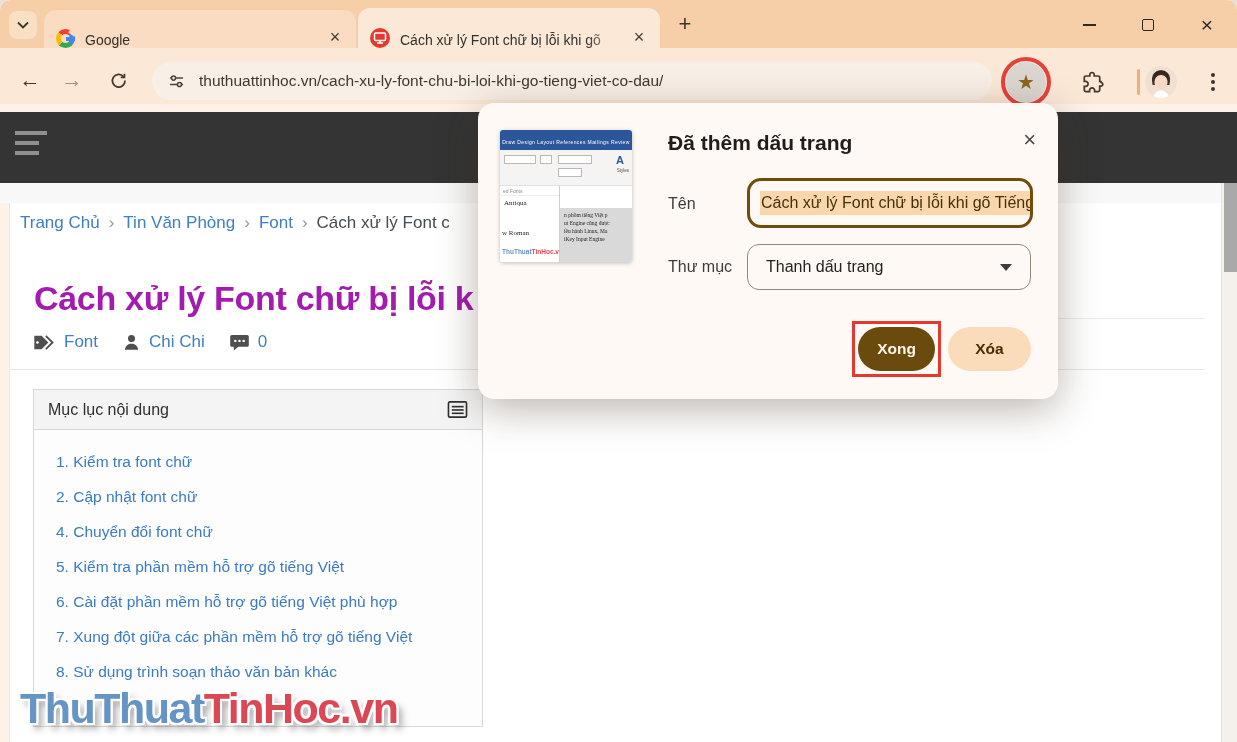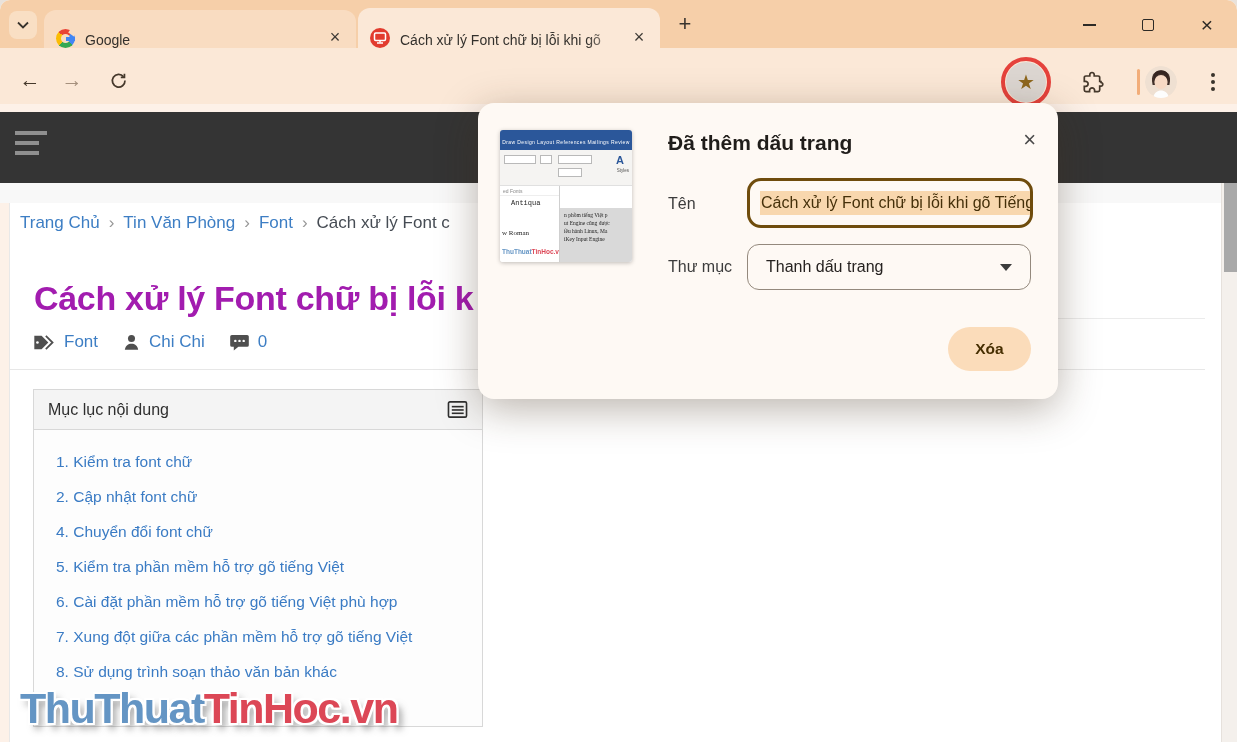--- a/index.html
+++ b/index.html
@@ -116,21 +116,21 @@
     overflow:hidden;box-shadow:0 1px 4px rgba(0,0,0,.25);}
   .pv-ribbon{position:absolute;left:0;top:0;width:100%;height:20px;background:#2b579a;color:#fff;
     font-size:5px;letter-spacing:.4px;text-align:center;line-height:24px;white-space:nowrap;overflow:hidden;}
   .pv-tools{position:absolute;left:0;top:20px;width:100%;height:36px;background:#f5f4f2;border-bottom:1px solid #e0e0e0;}
   .pv-box{position:absolute;border:1px solid #b9b9b9;background:#fff;}
   .pv-a{position:absolute;right:8px;top:4px;color:#2b579a;font-size:11px;font-weight:bold;}
   .pv-styles{position:absolute;right:3px;top:18px;color:#555;font-size:4.5px;}
   .pv-panel{position:absolute;left:0;top:56px;width:60px;height:76px;background:#fff;border-right:1px solid #cfcfcf;
     font-family:"Liberation Serif","DejaVu Serif",serif;color:#222;}
   .pv-panel .hdr{font-size:5px;color:#888;padding:2px 0 1px 3px;border-bottom:1px solid #eee;font-family:"Liberation Sans",sans-serif;}
-  .pv-panel .f1{font-size:7px;padding:3px 0 0 11px;font-family:Liberation Mono, monospace;}
+  .pv-panel .f1{font-size:7px;padding:3px 0 0 4px;}
   .pv-panel .f2{font-size:7px;padding:22px 0 0 2px;}
   .pv-text{position:absolute;left:60px;top:78px;right:0;bottom:0;background:#d9d9d9;
     font-family:"Liberation Serif","DejaVu Serif",serif;font-size:5.5px;line-height:8px;color:#1d1d1d;
     padding:3px 0 0 4px;white-space:nowrap;overflow:hidden;}
   .pv-wm{position:absolute;left:2px;bottom:7px;font-size:6.5px;font-weight:bold;white-space:nowrap;}
   .pv-wm .b{color:#6495c4;}.pv-wm .r{color:#dc4756;}
   svg{display:block;}
 </style>
 </head>
 <body>
@@ -181,20 +181,29 @@
   <div class="toolbar"></div>
   <div class="navbtn nav-back">←</div>
   <div class="navbtn nav-fwd">→</div>
   <div class="navbtn nav-reload">
     <svg width="19" height="19" viewBox="0 0 24 24">
       <path d="M18.4 7.2A8 8 0 1 0 20.2 12" fill="none" stroke="#45382b" stroke-width="2.2"></path>
       <path d="M19.5 3.5v4.6h-4.6" fill="none" stroke="#45382b" stroke-width="2.2"></path>
     </svg>
   </div>
 
+  <div class="urlbar">
+    <svg width="17" height="17" viewBox="0 0 20 20">
+      <line x1="3" y1="6" x2="17" y2="6" stroke="#4a443e" stroke-width="1.8" stroke-linecap="round"></line>
+      <line x1="3" y1="13.5" x2="17" y2="13.5" stroke="#4a443e" stroke-width="1.8" stroke-linecap="round"></line>
+      <circle cx="6.5" cy="6" r="2.4" fill="#f8efe7" stroke="#4a443e" stroke-width="1.8"></circle>
+      <circle cx="13.5" cy="13.5" r="2.4" fill="#f8efe7" stroke="#4a443e" stroke-width="1.8"></circle>
+    </svg>
+    <div class="url-text">thuthuattinhoc.vn/cach-xu-ly-font-chu-bi-loi-khi-go-tieng-viet-co-dau/</div>
+  </div>
 
   <div class="star-wrap">
     <span class="star-glyph">★</span>
   </div>
   <div class="annot-ring"></div>
 
   <div class="ext-btn">
     <svg width="24" height="24" viewBox="0 0 24 24">
       <path d="M20 11.5h-1.3V7.6c0-.9-.7-1.6-1.6-1.6h-3.9V4.7a2.2 2.2 0 1 0-4.4 0V6H4.9c-.9 0-1.6.7-1.6 1.6v3.7h1.3a2.5 2.5 0 1 1 0 5H3.3v3.7c0 .9.7 1.6 1.6 1.6h3.7v-1.3a2.5 2.5 0 1 1 5 0v1.3h3.5c.9 0 1.6-.7 1.6-1.6v-3.9H20a1.8 1.8 0 1 0 0-3.6z" fill="none" stroke="#45382b" stroke-width="1.7"></path>
     </svg>
@@ -331,16 +340,19 @@
     <div class="name-input">
       <span class="sel">Cách xử lý Font chữ bị lỗi khi gõ Tiếng</span>
     </div>
 
     <div class="dlg-label" style="top:155px;">Thư mục</div>
     <div class="folder-select">
       <span class="val">Thanh dấu trang</span>
       <span class="caret"></span>
     </div>
 
+    <div class="annot-box">
+      <button class="btn-done">Xong</button>
+    </div>
     <button class="btn-delete">Xóa</button>
   </div>
 
 </div>
 
 </body></html>

